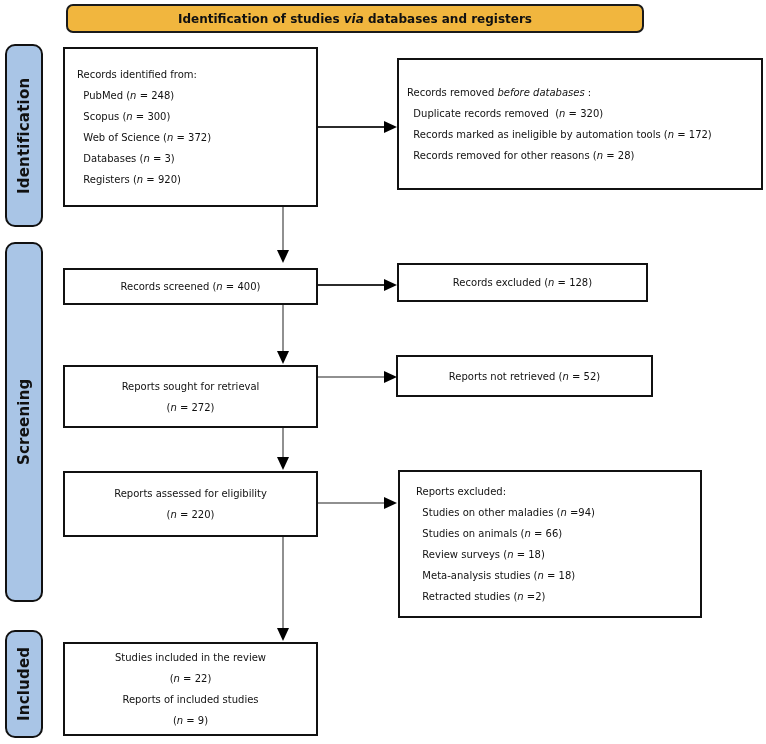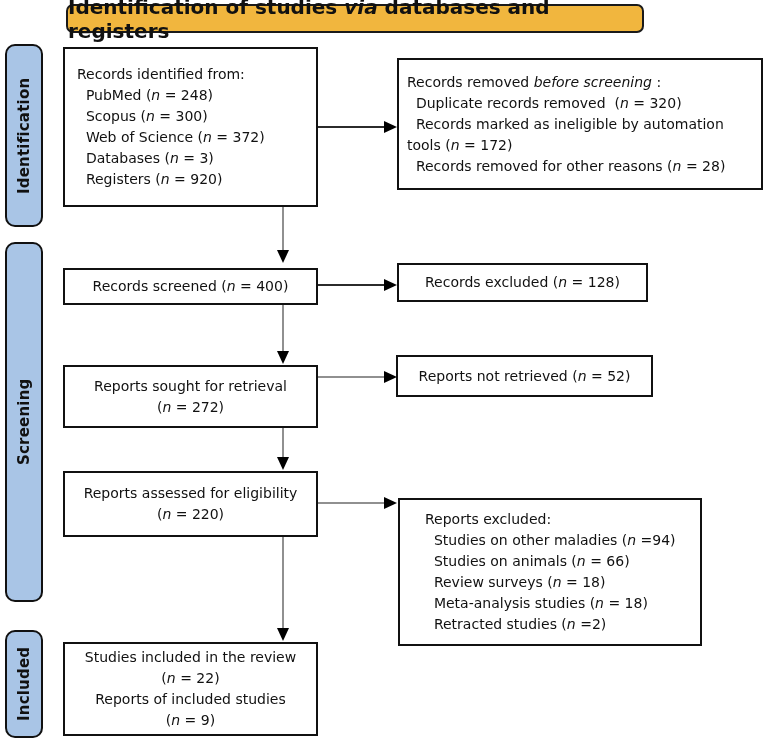--- a/index.html
+++ b/index.html
@@ -10,38 +10,38 @@
     font-family:"DejaVu Sans","Liberation Sans",sans-serif;
     color:#111;
     overflow:hidden;
   }
   .banner{
     position:absolute;left:66px;top:4px;width:578px;height:29px;
     background:var(--banner,#F1B63E);
     border:2px solid #1a1a1a;border-radius:7px;
     box-sizing:border-box;
     display:flex;align-items:center;justify-content:center;
-    font-weight:bold;font-size:20px;
+    font-weight:bold;font-size:12px;
   }
   .stage-tab{
     position:absolute;left:5px;width:38px;
     background:var(--stage_tab,#A9C5E6);
     border:2px solid #111;border-radius:10px;
     box-sizing:border-box;
     display:flex;align-items:center;justify-content:center;
     writing-mode:vertical-rl;transform:rotate(180deg);
     font-weight:bold;font-size:15px;letter-spacing:0.2px;
   }
   .box{
     position:absolute;
     background:#ffffff;
     border:2px solid #111;
     box-sizing:border-box;
     display:flex;align-items:center;
-    font-size:14px;line-height:21px;
+    font-size:10px;line-height:21px;
   }
   .box .txt{white-space:pre-wrap;width:100%;}
   .box.left-align{justify-content:flex-start;}
   .box.left-align .txt{text-align:left;}
   .box.center .txt{text-align:center;}
   .hline{position:absolute;height:2px;}
   .vline{position:absolute;width:2px;}
   .line-dark{background:#2b2b2b;}
   .line-gray{background:var(--line_gray,#909090);}
   .ahead-right{
@@ -88,32 +88,32 @@
 
   <div class="box center" style="left:63px;top:471px;width:255px;height:66px;padding:2px 4px;justify-content:center;">
     <div class="txt">Reports assessed for eligibility<br>(<i>n</i> = 220)</div>
   </div>
 
   <div class="box center" style="left:63px;top:642px;width:255px;height:94px;padding:18px 4px;">
     <div class="txt">Studies included in the review<br>(<i>n</i> = 22)<br>Reports of included studies<br>(<i>n</i> = 9)</div>
   </div>
 
   <div class="box left-align" style="left:397px;top:58px;width:366px;height:132px;padding:6px 4px 6px 8px;">
-    <div class="txt">Records removed <i>before screening</i> :<br>  Duplicate records removed  (<i>n</i> = 320)<br>  Records marked as ineligible by automation tools (<i>n</i> = 172)<br>  Records removed for other reasons (<i>n</i> = 28)</div>
+    <div class="txt">Records removed <i>before databases</i> :<br>  Duplicate records removed  (<i>n</i> = 320)<br>  Records marked as ineligible by automation tools (<i>n</i> = 172)<br>  Records removed for other reasons (<i>n</i> = 28)</div>
   </div>
 
   <div class="box center" style="left:397px;top:263px;width:251px;height:39px;padding:14px 4px;">
     <div class="txt">Records excluded (<i>n</i> = 128)</div>
   </div>
 
   <div class="box center" style="left:396px;top:355px;width:257px;height:42px;padding:15px 4px;">
     <div class="txt">Reports not retrieved (<i>n</i> = 52)</div>
   </div>
 
-  <div class="box left-align" style="left:398px;top:470px;width:304px;height:148px;padding:6px 4px 6px 25px;margin-top:28px;">
+  <div class="box left-align" style="left:398px;top:470px;width:304px;height:148px;padding:6px 4px 6px 16px;">
     <div class="txt">Reports excluded:<br>  Studies on other maladies (<i>n</i> =94)<br>  Studies on animals (<i>n</i> = 66)<br>  Review surveys (<i>n</i> = 18)<br>  Meta-analysis studies (<i>n</i> = 18)<br>  Retracted studies (<i>n</i> =2)</div>
   </div>
 
   <div class="hline line-dark" style="left:318px;top:126px;width:67px;"></div>
   <div class="ahead-right" style="left:384px;top:121px;"></div>
 
   <div class="hline line-dark" style="left:318px;top:284px;width:67px;"></div>
   <div class="ahead-right" style="left:384px;top:279px;"></div>
 
   <div class="hline line-gray" style="left:318px;top:376px;width:67px;"></div>

